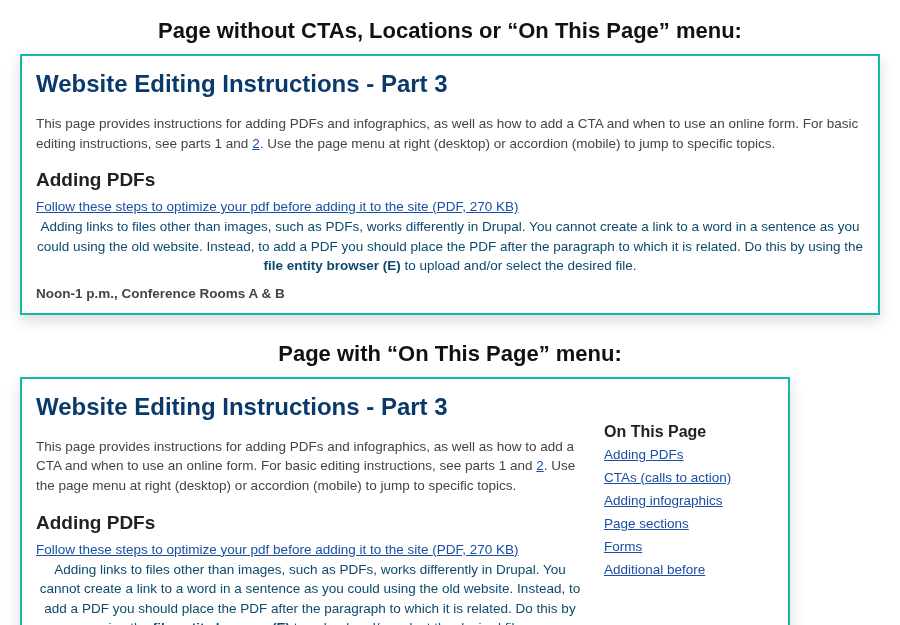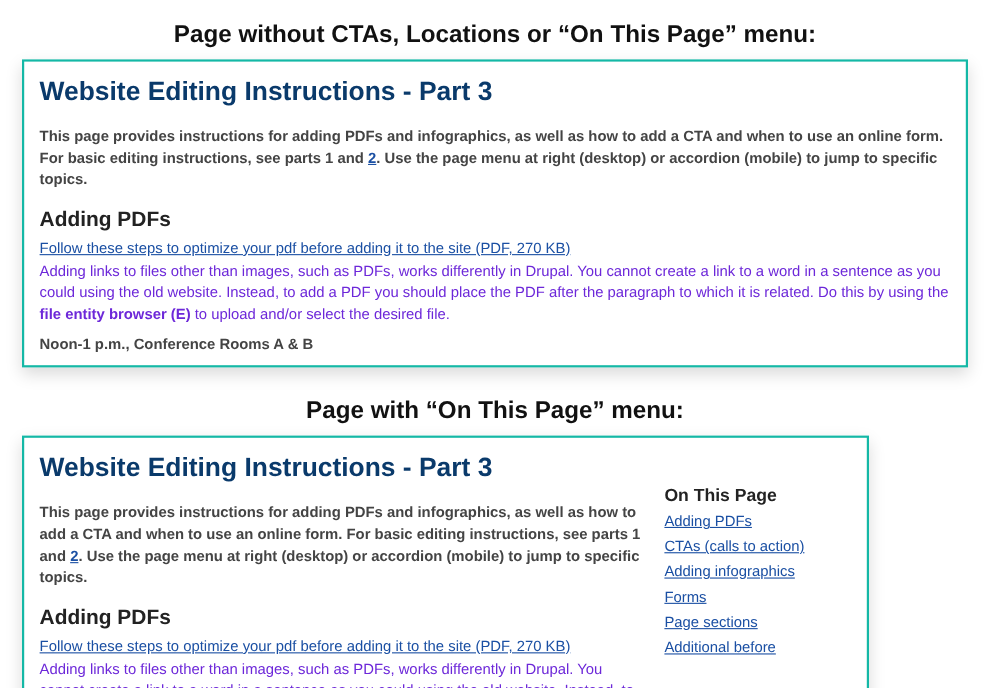--- a/index.html
+++ b/index.html
@@ -38,39 +38,39 @@
     font-size: 24px;
     font-weight: bold;
     color: #0a3a6b;
     margin: 4px 0 10px 0;
   }
   .intro {
     font-size: 13.5px;
     line-height: 1.45;
     color: #444;
     margin: 16px 0 14px 0;
-    font-weight: bold;
   }
   .sub-head {
     font-size: 19px;
     font-weight: bold;
     color: #222;
     margin: 16px 0 6px 0;
   }
   .link {
     color: #1a4fa3;
     text-decoration: underline;
     font-size: 13.5px;
     cursor: pointer;
   }
   .body-text {
     font-size: 13.5px;
     line-height: 1.45;
-    color: #6d28d9;
+    color: #0c4a6e;
     margin-top: 2px;
+    text-align: center;
   }
   .bold-inline { font-weight: bold; }
   .footer-line {
     font-size: 13.5px;
     color: #444;
     margin-top: 10px;
     font-weight: bold;
   }
   .otp-head {
     font-size: 16px;
@@ -126,19 +126,19 @@
       <div class="body-text">
         <span>Adding links to files other than images, such as PDFs, works differently in Drupal. You cannot create a link to a word in a sentence as you could using the old website. Instead, to add a PDF you should place the PDF after the paragraph to which it is related. Do this by using the </span><span class="bold-inline">file entity browser (E)</span><span> to upload and/or select the desired file.</span>
       </div>
     </div>
     <div class="side-col">
       <div class="otp-head">On This Page</div>
       <ul class="otp-list">
         <li><a>Adding PDFs</a></li>
         <li><a>CTAs (calls to action)</a></li>
         <li><a>Adding infographics</a></li>
+        <li><a>Page sections</a></li>
         <li><a>Forms</a></li>
-        <li><a>Page sections</a></li>
         <li><a>Additional before</a></li>
       </ul>
     </div>
   </div>
 </div>
 
 </body></html>

